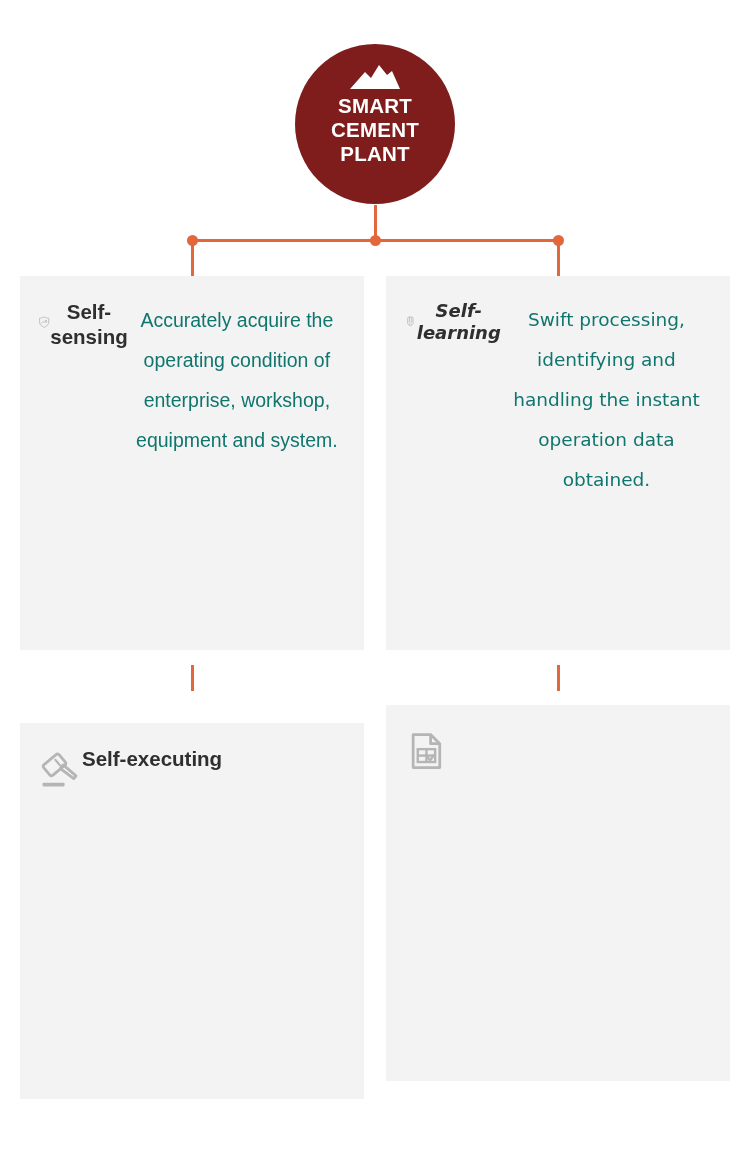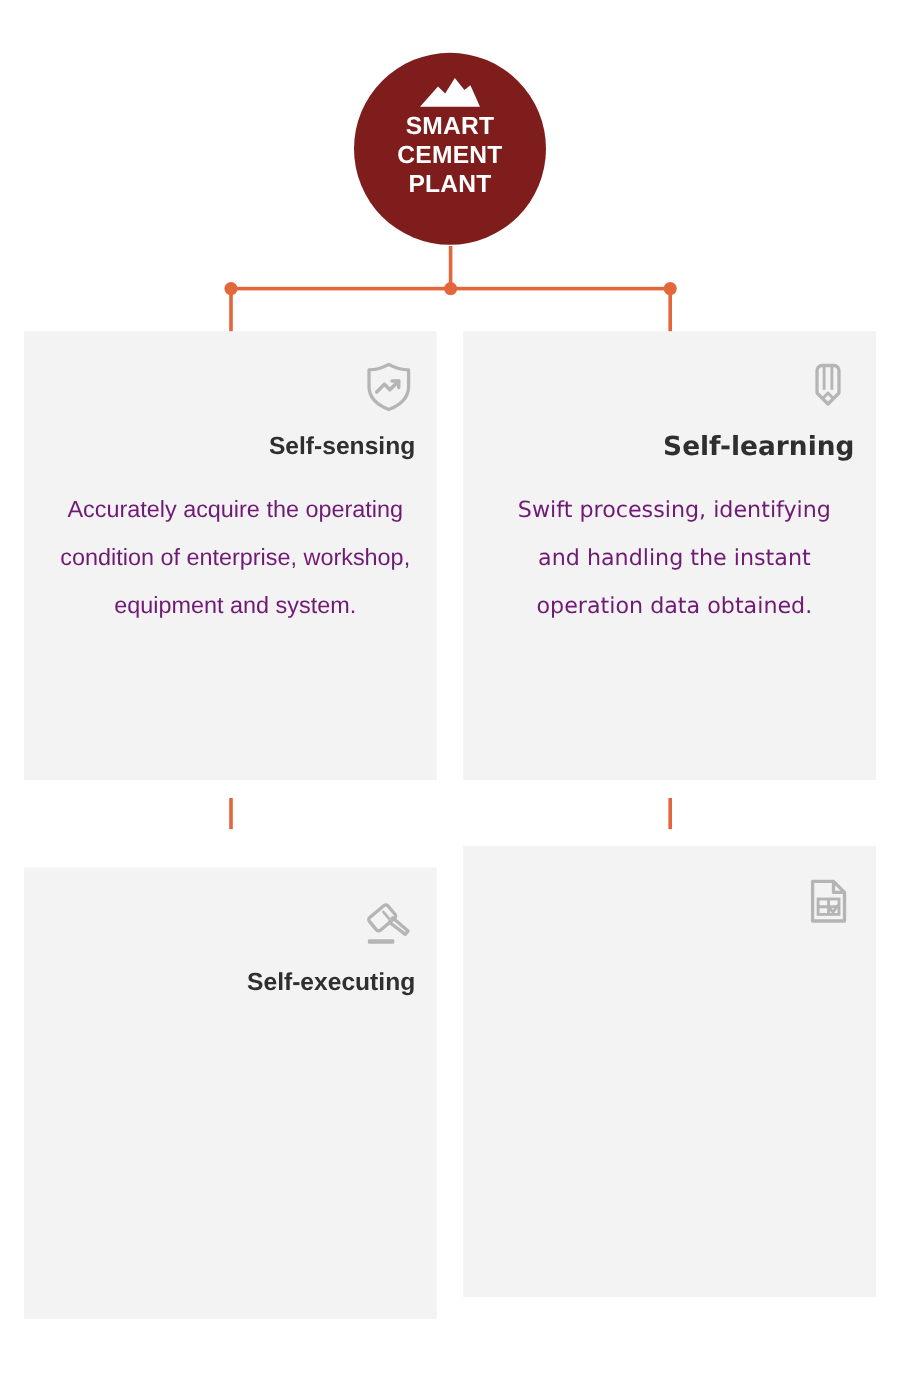--- a/index.html
+++ b/index.html
@@ -81,22 +81,21 @@
   
   #link-left    { left: 191px; top: 665px; height: 26px; }
   #link-right   { left: 557px; top: 665px; height: 26px; }
 
   
   .card {
     position: absolute;
     background: #f3f3f3;
     box-sizing: border-box;
     display: flex;
-    flex-direction: column;
-    align-items: flex-end;
+    align-items: flex-start;
     padding: 24px 18px 0 18px;
   }
   #card-0 { left: 20px;  top: 276px; width: 344px; height: 374px; }
   #card-1 { left: 386px; top: 276px; width: 344px; height: 374px; }
   #card-2 { left: 20px;  top: 723px; width: 344px; height: 376px; }
   #card-3 { left: 386px; top: 705px; width: 344px; height: 376px; }
 
   .card-icon {
     width: 44px;
     height: 44px;
@@ -106,33 +105,33 @@
   .card-title {
     font-size: 20.5px;
     font-weight: bold;
     color: #2f2f2f;
     text-align: center;
     margin: 0 0 20px 0;
     line-height: 1.2;
   }
   .card-body {
     font-size: 19.5px;
-    color: #701a75;
+    color: #0f766e;
     text-align: center;
     line-height: 40px;
     margin: 0;
     max-width: 300px;
   }
 
   
   .font-alt .card-title,
   .font-alt .card-body {
     font-family: "DejaVu Sans", sans-serif;
   }
-  .font-alt .card-title { font-size: 22px; }
+  .font-alt .card-title { font-size: 18px; font-style: italic; }
   .font-alt .card-body  { font-size: 18.5px; line-height: 40px; }
 </style>
 </head>
 <body>
 
 <div id="hub">
   <svg id="hub-icon" viewBox="0 0 54 26" aria-hidden="true">
     <path d="M2 25 L17 8 L23 14 L31 1 L39 11 L44 7 L52 25 Z" fill="#ffffff"></path>
   </svg>
   <div id="hub-title">SMART

